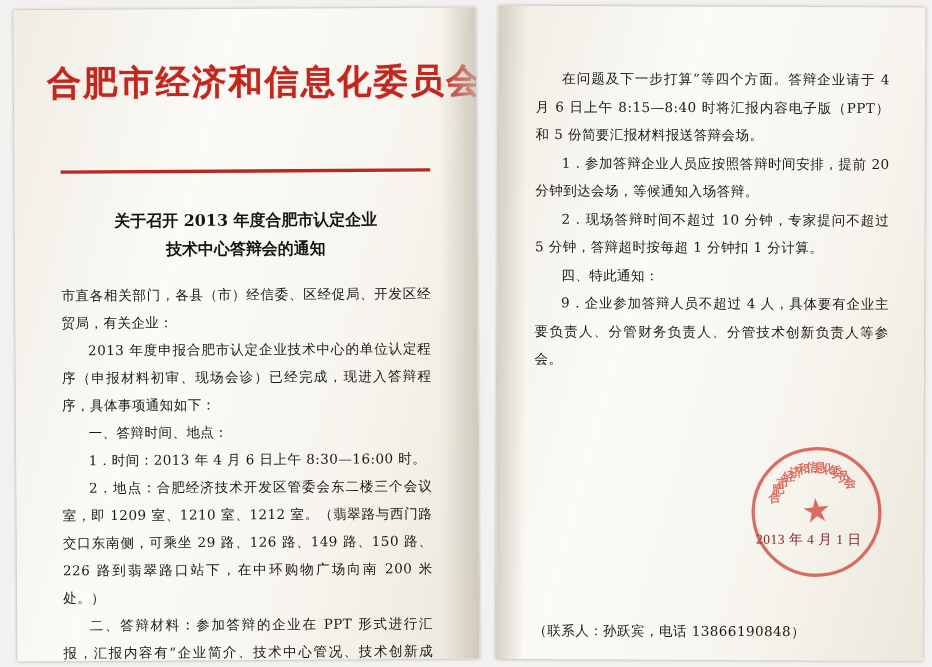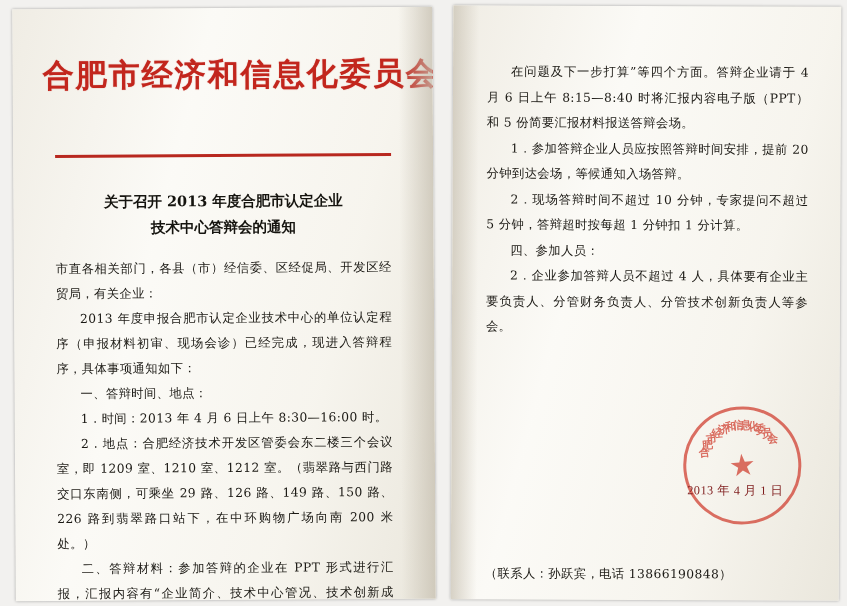--- a/index.html
+++ b/index.html
@@ -228,22 +228,22 @@
     <div class="edge-shade-left"></div>
   </div>
 
   <div class="sheet sheet-right">
     <div class="paper-grain"></div>
 
     <div class="body-right">
       <p class="p indent2">在问题及下一步打算”等四个方面。答辩企业请于 4 月 6 日上午 8:15—8:40 时将汇报内容电子版（PPT）和 5 份简要汇报材料报送答辩会场。</p>
       <p class="p indent2">1．参加答辩企业人员应按照答辩时间安排，提前 20 分钟到达会场，等候通知入场答辩。</p>
       <p class="p indent2">2．现场答辩时间不超过 10 分钟，专家提问不超过 5 分钟，答辩超时按每超 1 分钟扣 1 分计算。</p>
-      <p class="p indent2">四、参加人员：</p>
-      <p class="p indent2">2．企业参加答辩人员不超过 4 人，具体要有企业主要负责人、分管财务负责人、分管技术创新负责人等参会。</p>
+      <p class="p indent2">四、特此通知：</p>
+      <p class="p indent2">9．企业参加答辩人员不超过 4 人，具体要有企业主要负责人、分管财务负责人、分管技术创新负责人等参会。</p>
     </div>
 
 
     <div class="seal">
       <div class="seal-inner">
         <div class="seal-star">★</div>
         <div class="seal-text">
           <div class="seal-char" style="transform: rotate(-66deg) translateY(-40px) rotate(66deg);">合</div>
           <div class="seal-char" style="transform: rotate(-55deg) translateY(-40px) rotate(55deg);">肥</div>
           <div class="seal-char" style="transform: rotate(-44deg) translateY(-40px) rotate(44deg);">市</div>

